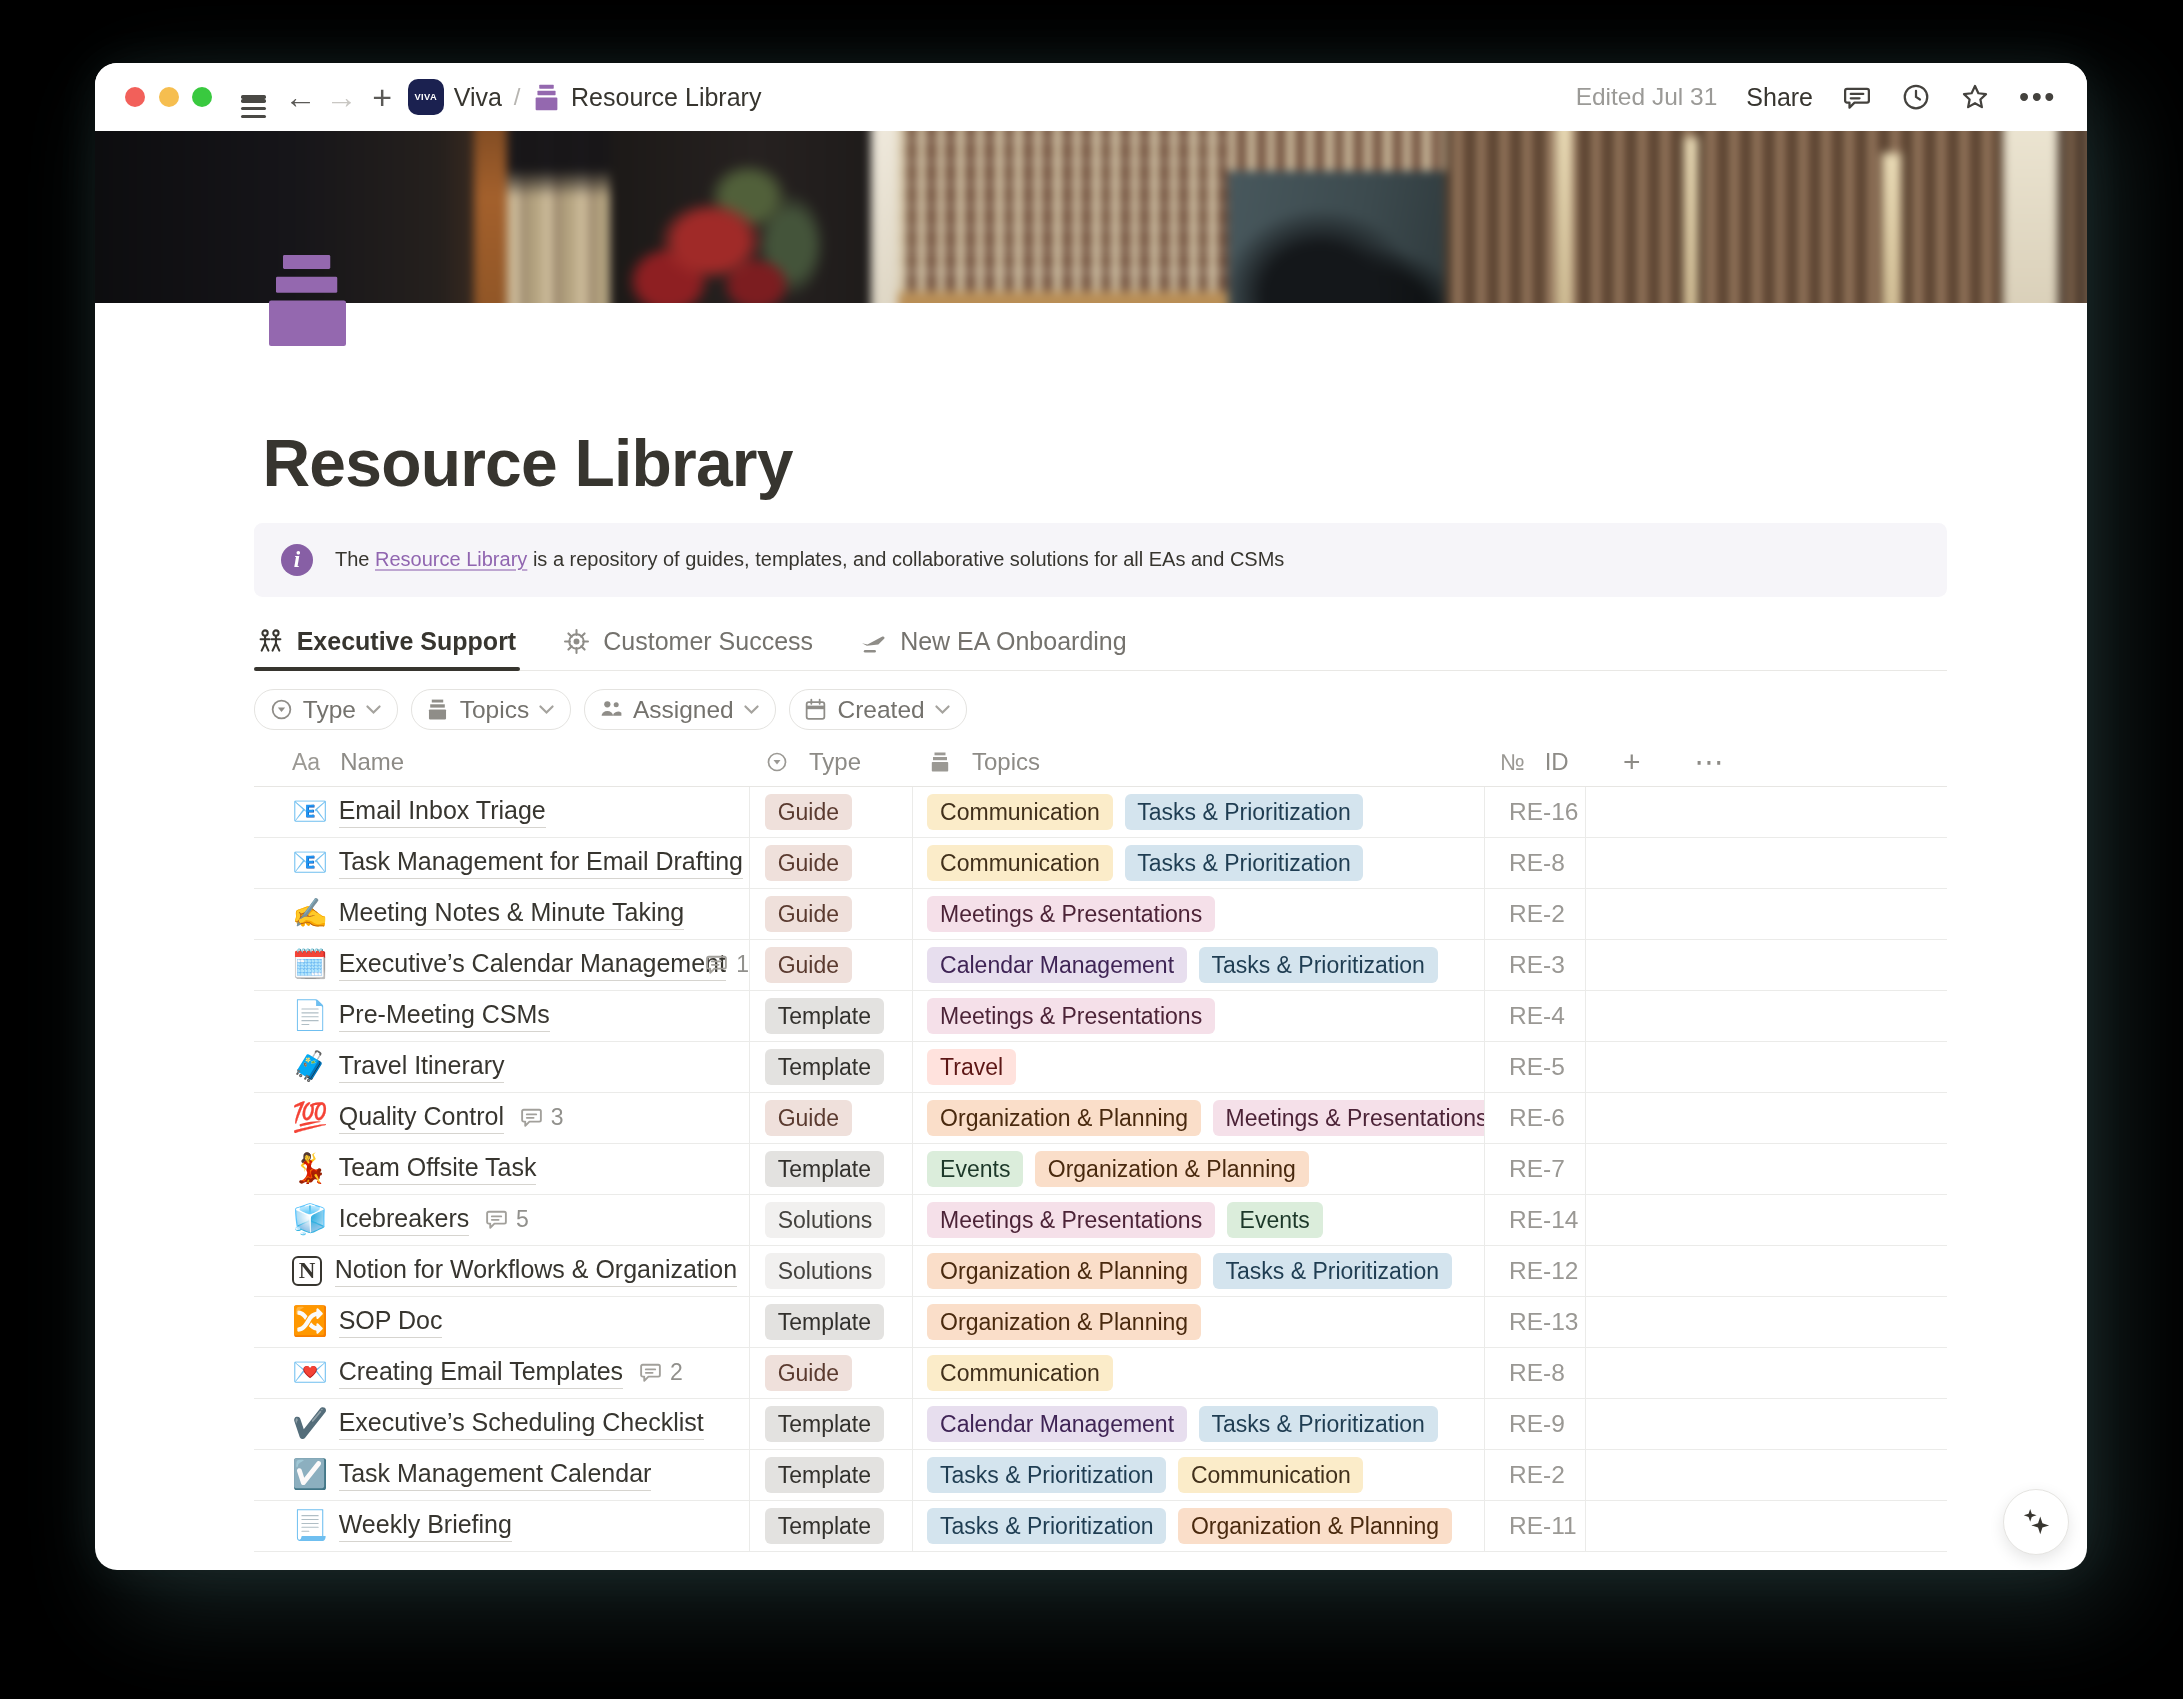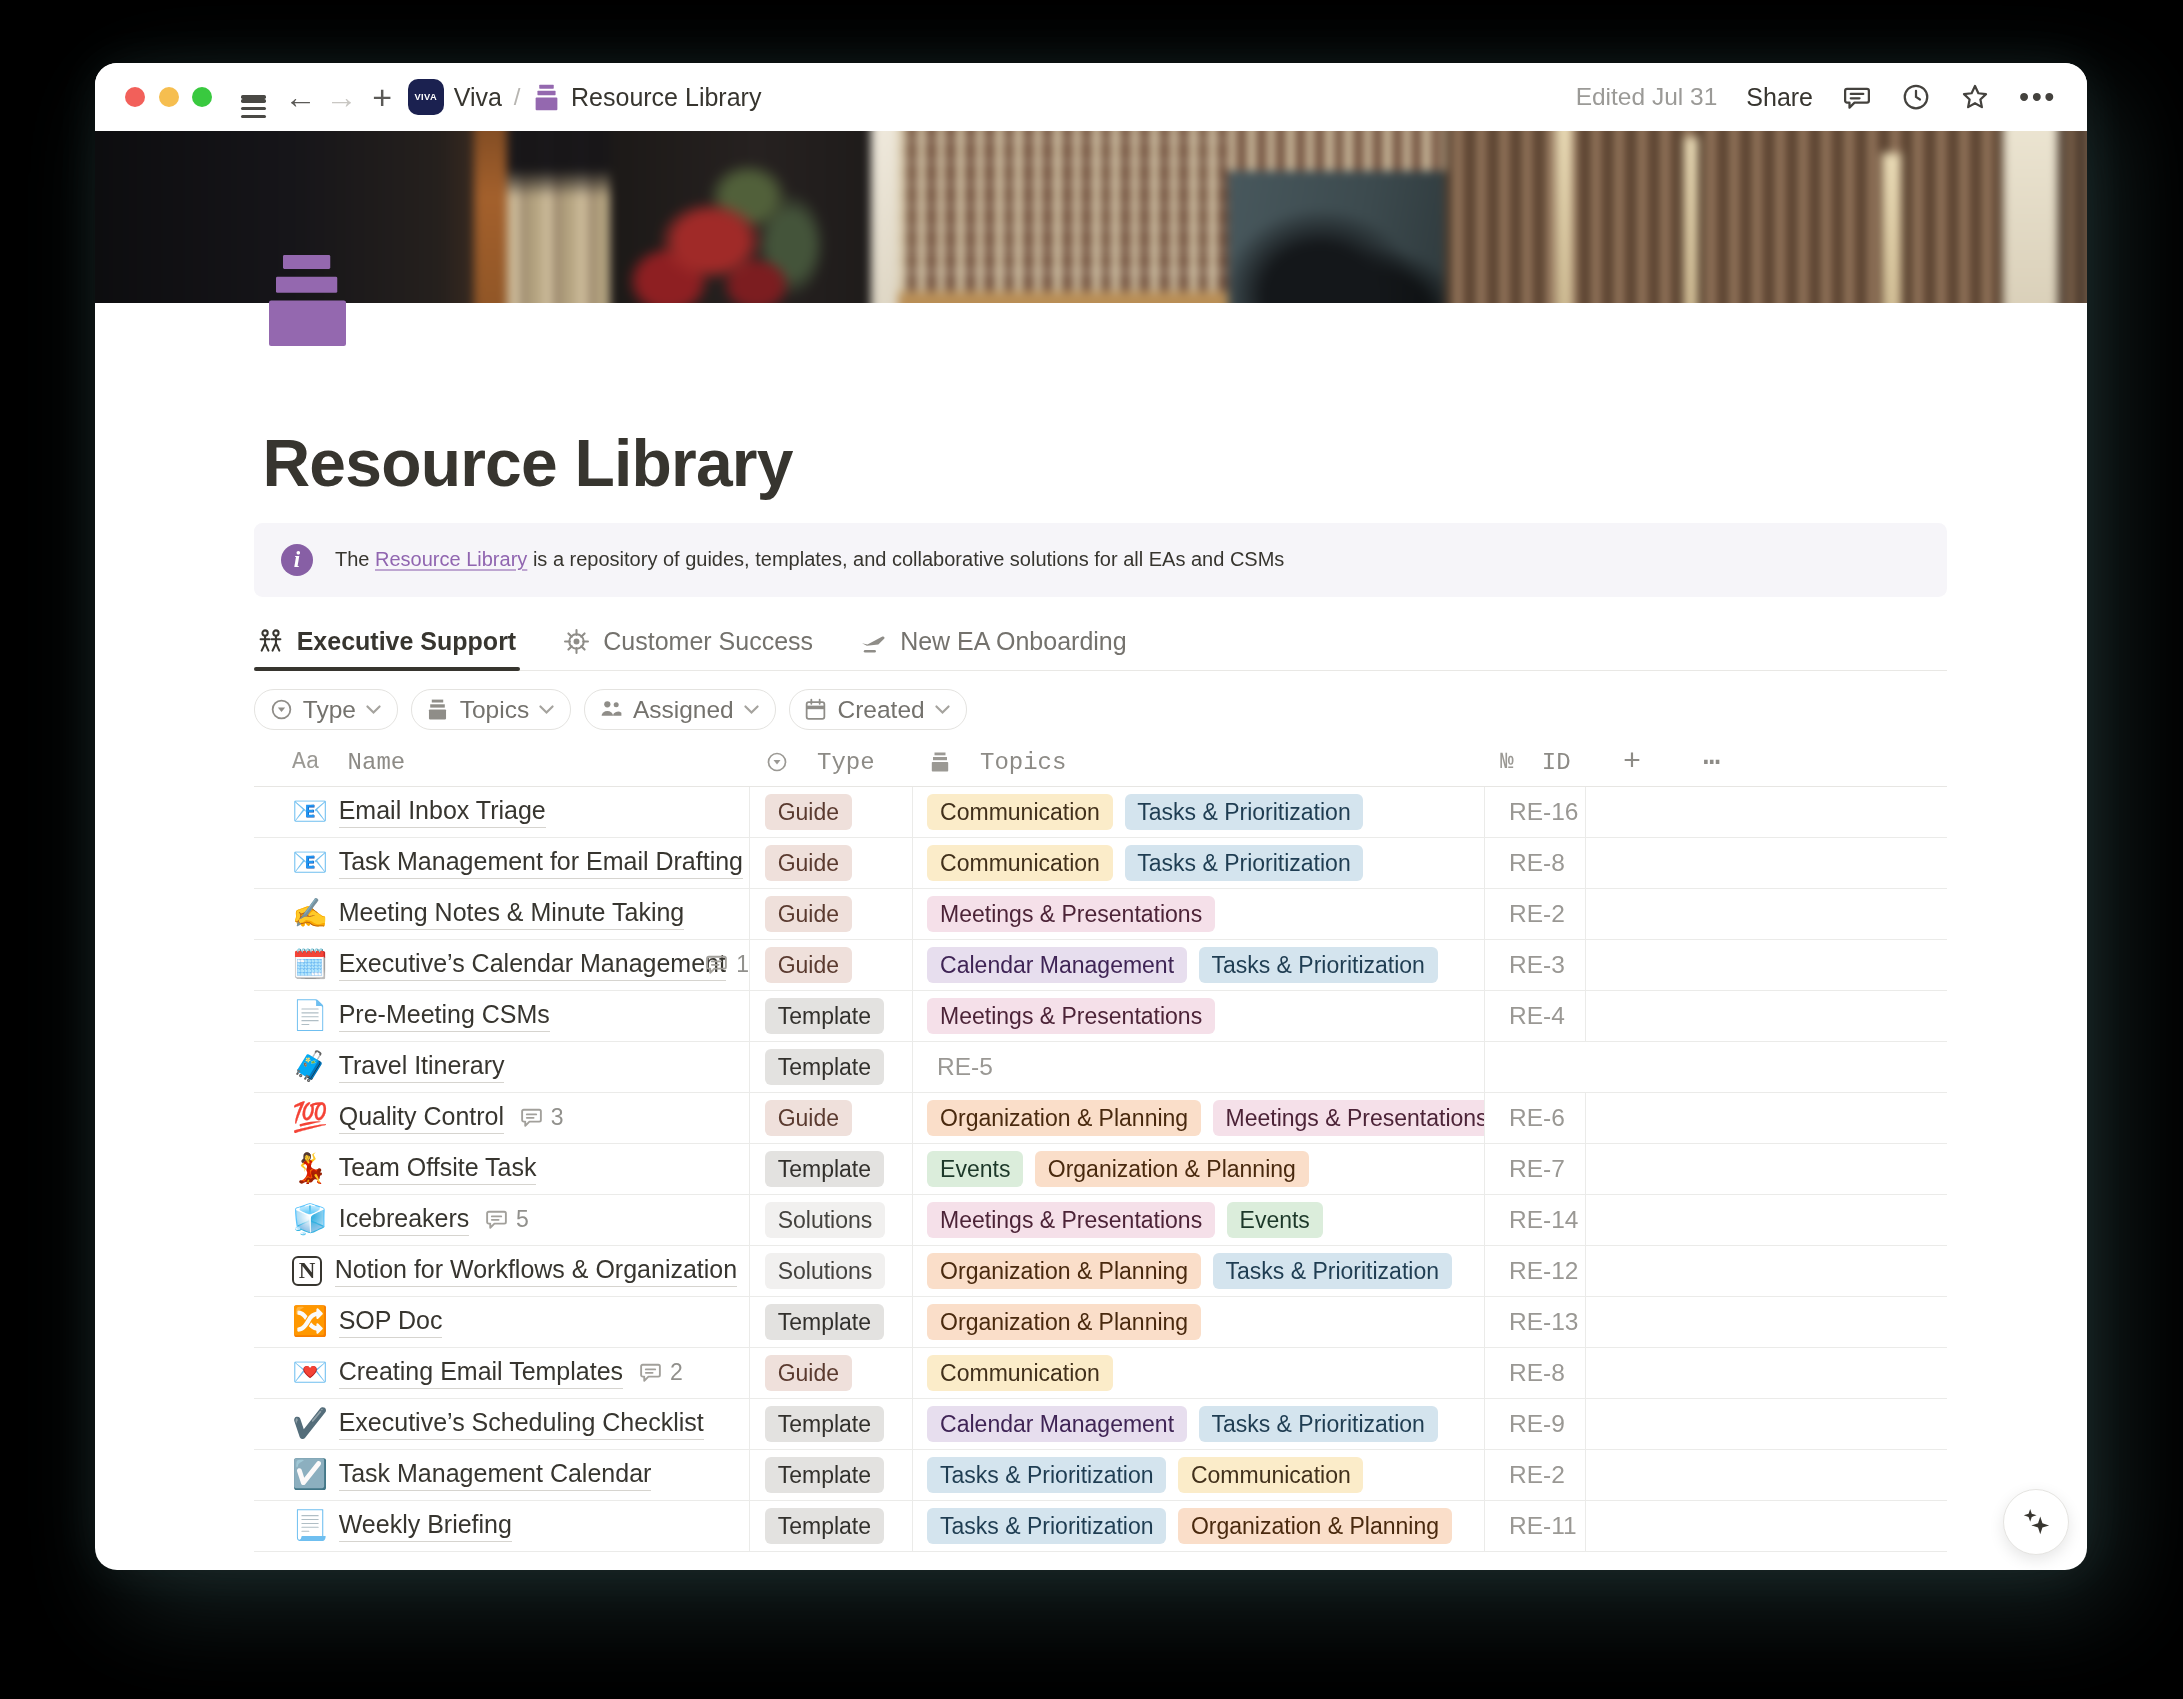--- a/index.html
+++ b/index.html
@@ -96,21 +96,21 @@
   
   .chips{margin-top:18.6px;display:flex;gap:12.7px;}
   .chip{height:39px;border:0.8px solid #e4e3e0;border-radius:20px;display:flex;align-items:center;
     gap:9.3px;padding:0 15px 0 13.5px;font-size:24.5px;color:#74726d;background:#fff;}
   .chip .ticon{width:25px;height:25px;color:#8f8d88;}
   .chip .chev{width:17px;height:17px;color:#a5a39e;}
   
   .table{margin-top:8.5px;}
   .thead{display:grid;grid-template-columns:496px 163px 572px 101px auto;height:47px;align-items:center;
     border-bottom:0.8px solid #e7e6e3;color:#8d8b86;font-size:24px;}
-  .thead .hcell{display:flex;align-items:center;gap:28px;padding-left:15px;font-family:Liberation Mono, monospace;}
+  .thead .hcell{display:flex;align-items:center;gap:20px;padding-left:15px;}
   .thead .hcell.first{padding-left:38px;}
   .thead .ticon{width:24px;height:24px;color:#9b9994;}
   .aa{font-size:23px;color:#9b9994;}
   .numero{font-size:23px;color:#9b9994;}
   .hplus{font-size:30px;color:#8d8b86;padding-left:22px;}
   .hmore{font-size:29px;color:#8d8b86;padding-left:34px;letter-spacing:1.7px;}
   .hgroup{display:flex;align-items:center;}
   .trow{display:grid;grid-template-columns:496px 163px 572px 101px auto;height:50px;align-items:center;
     border-bottom:0.8px solid #ebebe9;}
   .cell{height:100%;display:flex;align-items:center;overflow:hidden;}
@@ -440,20 +440,23 @@
     <div class="cell cell-name">
       <a class="name-link">
         <span class="row-icon">🧳</span>
         <span class="row-name-text">Travel Itinerary</span>
       </a>
 
     </div>
     <div class="cell cell-type">
               <span class="tag type-tag" style="background: rgb(227, 226, 224); color: rgb(50, 48, 44);">Template</span>
             </div>
+    <div class="cell topics-cell">
+              <span class="tag" style="background: rgb(255, 226, 221); color: rgb(93, 23, 21);">Travel</span>
+            </div>
     <div class="cell cell-id">
               <span class="id-cell-text">RE-5</span>
             </div>
     <div class="cell cell-rest"></div>
   </div>
 
   <div class="trow">
     <div class="cell cell-name">
       <a class="name-link">
         <span class="row-icon">💯</span>

